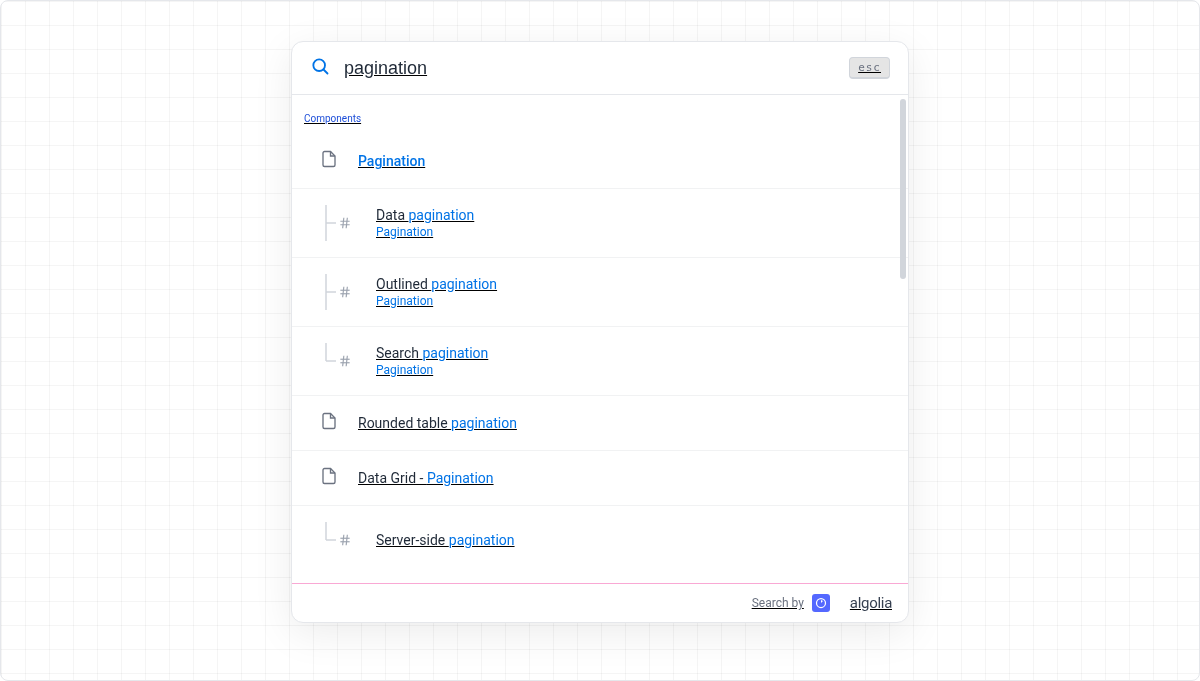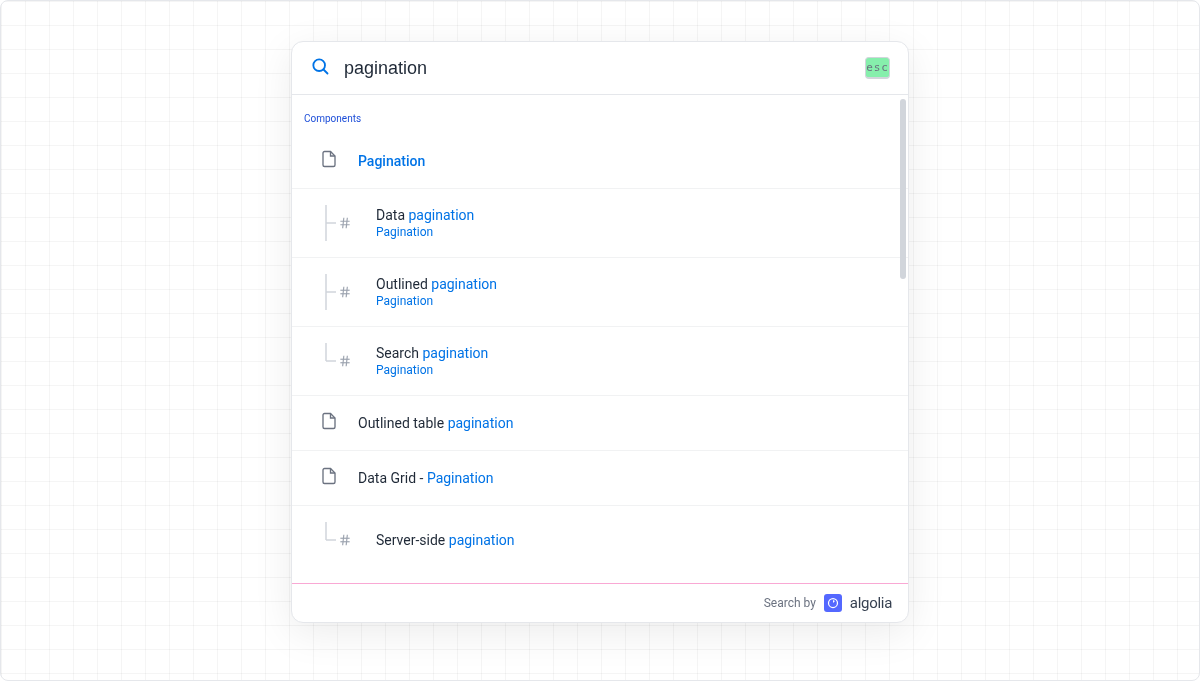--- a/index.html
+++ b/index.html
@@ -28,20 +28,21 @@
       justify-content: center;
       padding-top: 40px;
     }
     .search-modal {
       width: 618px;
       background: #ffffff;
       border: 1px solid #e5e7eb;
       border-radius: 12px;
       box-shadow: 0 10px 40px rgba(0,0,0,0.08);
       overflow: hidden;
+      text-decoration: underline;
     }
     .search-header {
       display: flex;
       align-items: center;
       padding: 14px 18px;
       border-bottom: 1px solid #e5e7eb;
       gap: 14px;
     }
     .search-icon {
       color: #0073e6;
@@ -49,25 +50,25 @@
     }
     .search-input {
       flex: 1;
       border: none;
       outline: none;
       font-size: 18px;
       color: #1f2937;
       background: transparent;
     }
     .esc-key {
-      background: #86efac;
+      background: #e5e5e5;
       border: 1px solid #d1d5db;
       border-bottom-width: 2px;
       border-radius: 4px;
-      padding: 3px 0;
+      padding: 3px 8px;
       font-size: 11px;
       font-family: ui-monospace, monospace;
       letter-spacing: 1px;
       color: #6b7280;
       cursor: pointer;
     }
     .search-body {
       position: relative;
       height: 488px;
       overflow-y: hidden;
@@ -136,21 +137,21 @@
       justify-content: flex-end;
       padding: 10px 16px;
       border-top: 1px solid #f9a8d4;
       gap: 8px;
       font-size: 12px;
       color: #6b7280;
     }
     .algolia-badge {
       display: flex;
       align-items: center;
-      gap: 8px;
+      gap: 20px;
     }
     .algolia-logo-box {
       width: 18px;
       height: 18px;
       background: #5468ff;
       border-radius: 3px;
       display: flex;
       align-items: center;
       justify-content: center;
     }
@@ -255,21 +256,21 @@
       </div>
 
       <div class="result-row">
         <span class="result-icon">
           <svg width="18" height="18" viewBox="0 0 24 24" fill="none" stroke="currentColor" stroke-width="1.8">
             <path d="M14 2H6a2 2 0 0 0-2 2v16a2 2 0 0 0 2 2h12a2 2 0 0 0 2-2V8z"></path>
             <polyline points="14 2 14 8 20 8"></polyline>
           </svg>
         </span>
         <div class="result-content">
-          <span class="result-title"><span>Outlined table </span><span class="highlight">pagination</span></span>
+          <span class="result-title"><span>Rounded table </span><span class="highlight">pagination</span></span>
         </div>
       </div>
 
 
       <div class="result-row">
         <span class="result-icon">
           <svg width="18" height="18" viewBox="0 0 24 24" fill="none" stroke="currentColor" stroke-width="1.8">
             <path d="M14 2H6a2 2 0 0 0-2 2v16a2 2 0 0 0 2 2h12a2 2 0 0 0 2-2V8z"></path>
             <polyline points="14 2 14 8 20 8"></polyline>
           </svg>

